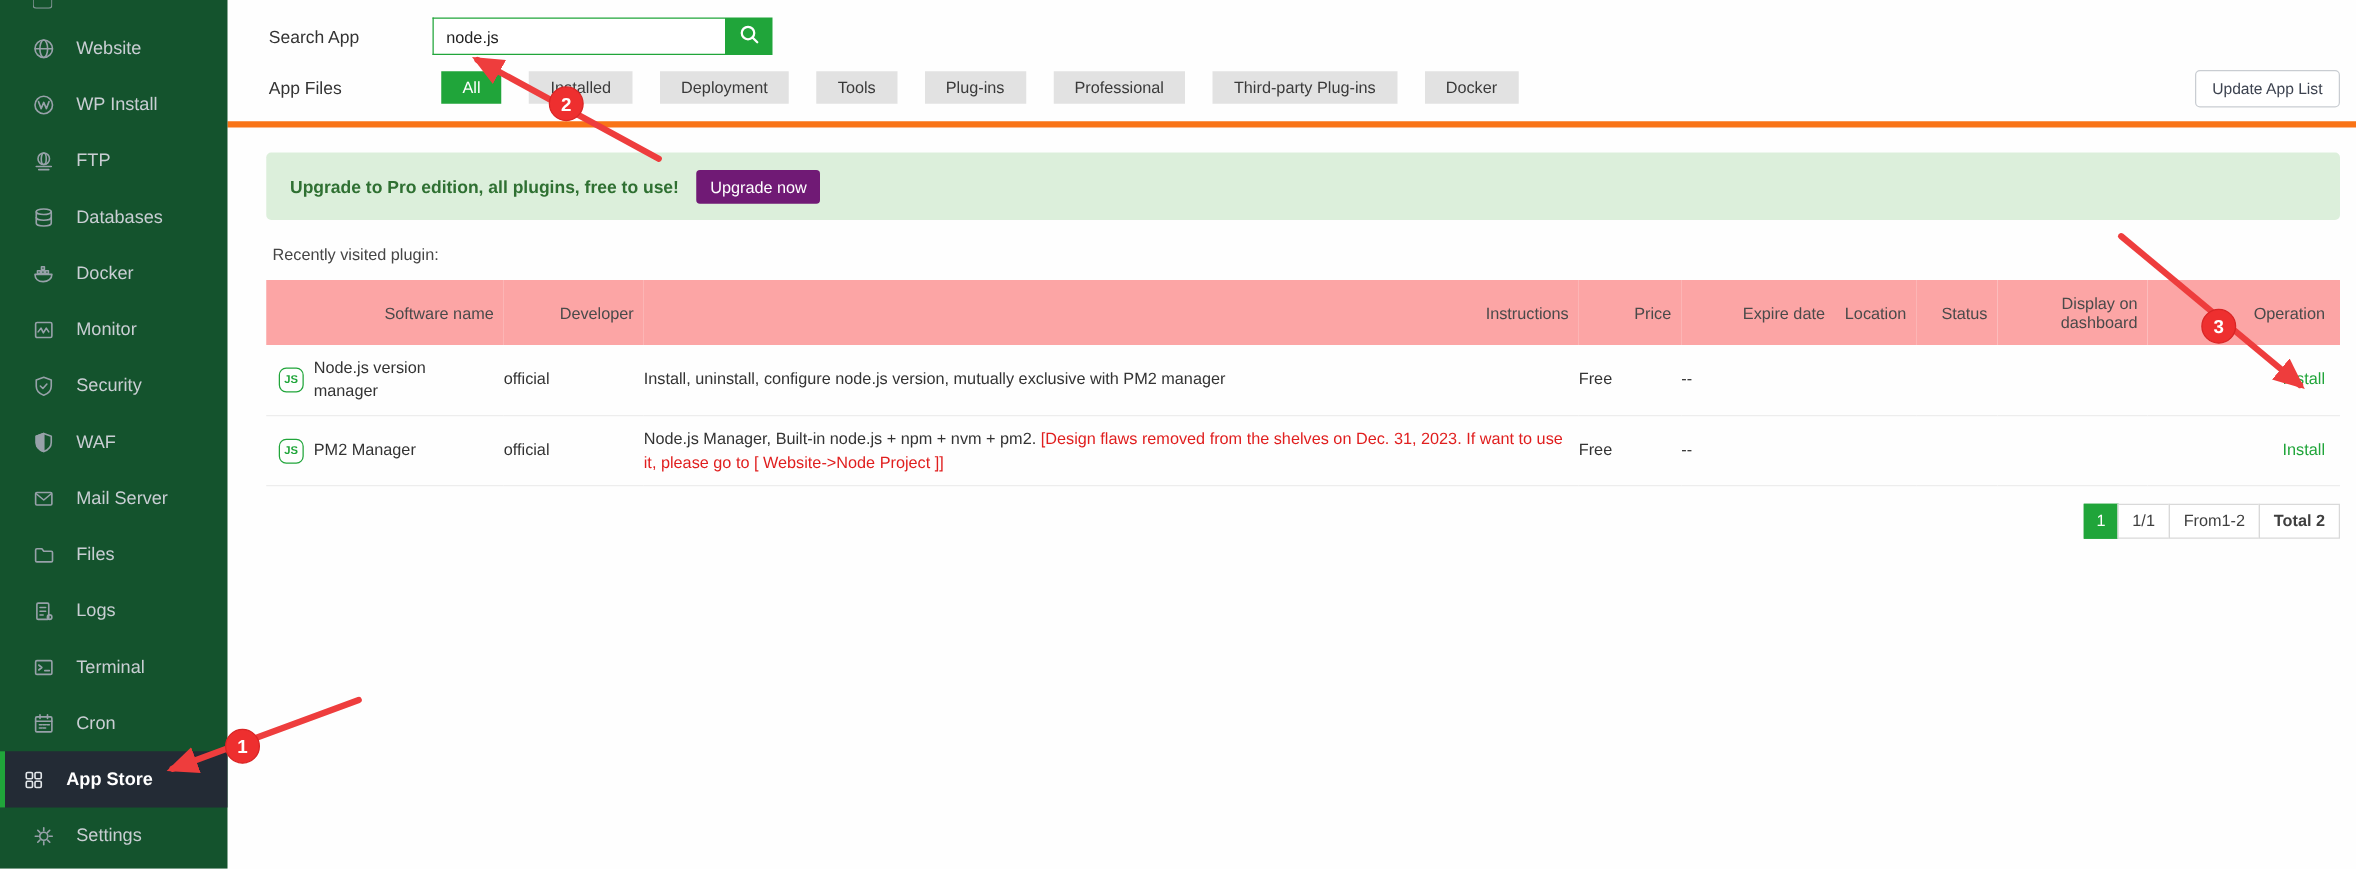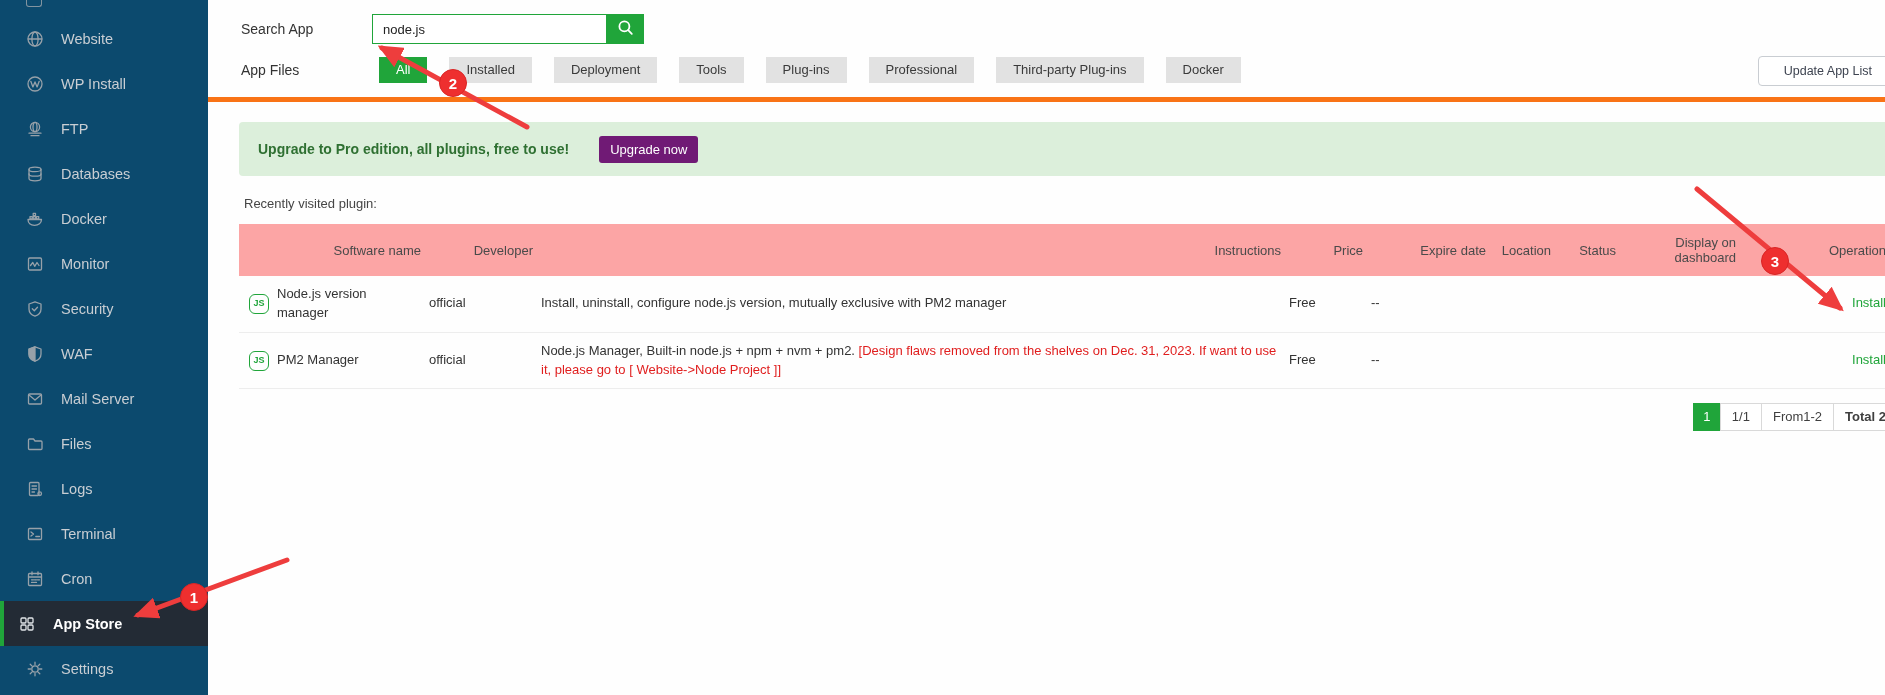--- a/index.html
+++ b/index.html
@@ -5,21 +5,21 @@
   * { box-sizing: border-box; margin: 0; padding: 0; }
   html,body { width:1885px; height:695px; }
   body {
     font-family: "Liberation Sans", "DejaVu Sans", sans-serif;
     background:#fefefe; overflow:hidden; position:relative;
   }
   .page { width:1885px; height:695px; position:relative; display:flex; }
 
   
   .sidebar {
-    width:208px; height:695px; background:#0c4a6e; flex:none;
+    width:182px; height:695px; background:#14532d; flex:none;
     padding-top:16px; position:relative; z-index:1;
   }
   .clipped-icon {
     position:absolute; left:26px; top:0; width:16px; height:7px;
     border:1.4px solid #97a1a9; border-top:none; border-radius:0 0 3px 3px; opacity:.85;
   }
   .side-item {
     height:45px; display:flex; align-items:center; padding-left:26px;
     color:#c9ced3; font-size:14.5px; cursor:pointer; white-space:nowrap;
   }
@@ -49,28 +49,28 @@
   .sort-row { margin-top:13px; }
   .filters { display:flex; align-items:center; margin-left:42px;justify-content:space-between; }
   .filter-btn {
     height:26px; padding:0 17px; margin-right:22px; border:none; cursor:pointer;
     background:#e2e2e2; color:#3a3a3a; font-size:13px; line-height:26px;
     font-family:"Liberation Sans", sans-serif; white-space:nowrap;
   }
   .filter-btn.active { background:#20a53a; color:#fff; }
   .update-btn {
     position:absolute; right:13px; top:56px; background:#fff; cursor:pointer;
-    border:1px solid #c9cdd2; border-radius:4px; padding:7px 25px;
+    border:1px solid #c9cdd2; border-radius:4px; padding:7px 13px;
     font-size:12.5px; color:#3d4350; font-family:"Liberation Sans", sans-serif;
   }
 
   
   .banner {
     margin:20px 13px 0 31px; height:54px; background:#dcefdb; border-radius:4px;
-    display:flex; align-items:center; padding-left:19px;gap:16px;
+    display:flex; align-items:center; padding-left:19px;
   }
   .banner-text { font-size:14px; font-weight:bold; color:#2f7032; }
   .banner-btn {
     margin-left:14px; background:#701a75; color:#fff; border:none; cursor:pointer;
     font-size:13px; padding:6px 11px; border-radius:3px;
     font-family:"Liberation Sans", sans-serif;
   }
 
   .recent-label { margin:20px 0 0 36px; font-size:13px; color:#454545; }
 

